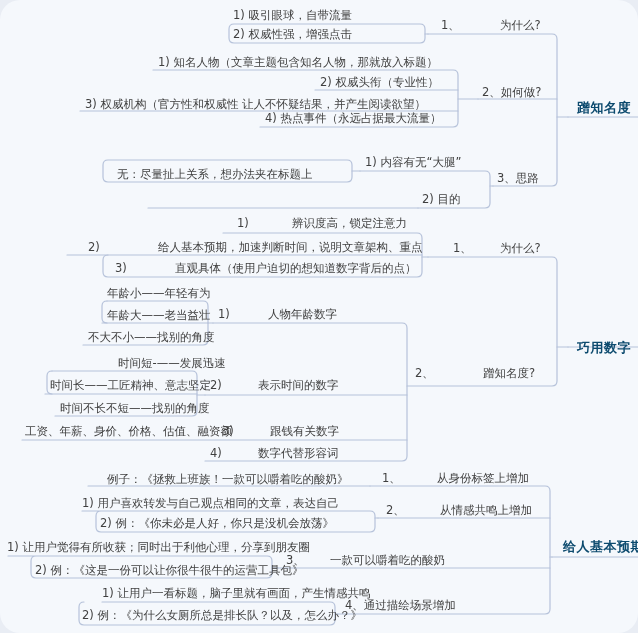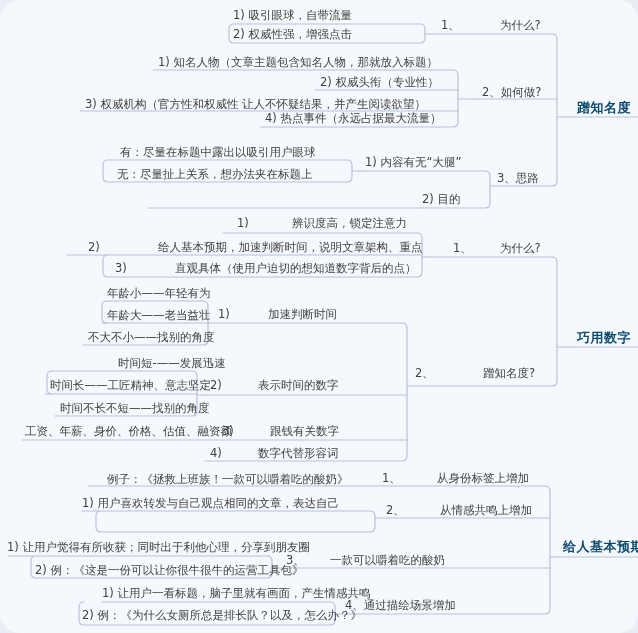--- a/index.html
+++ b/index.html
@@ -69,62 +69,62 @@
   <span class="t" style="left:233px;top:28px">2) 权威性强，增强点击</span>
   <span class="t" style="left:441px;top:19px">1、</span>
   <span class="t" style="left:500px;top:19px">为什么?</span>
 
   <span class="t" style="left:158px;top:56px">1) 知名人物（文章主题包含知名人物，那就放入标题）</span>
   <span class="t" style="left:320px;top:76px">2) 权威头衔（专业性）</span>
   <span class="t" style="left:85px;top:98px">3) 权威机构（官方性和权威性 让人不怀疑结果，并产生阅读欲望）</span>
   <span class="t" style="left:265px;top:112px">4) 热点事件（永远占据最大流量）</span>
   <span class="t" style="left:482px;top:86px">2、如何做?</span>
 
-  <span class="t" style="left:120px;top:146px">有：尽量在标题中露出以吸引用户眼球</span>
   <span class="t" style="left:117px;top:168px">无：尽量扯上关系，想办法夹在标题上</span>
   <span class="t" style="left:365px;top:156px">1) 内容有无“大腿”</span>
   <span class="t" style="left:497px;top:172px">3、思路</span>
   <span class="t" style="left:422px;top:193px">2) 目的</span>
   <span class="t root" style="left:577px;top:101px">蹭知名度</span>
 
   <span class="t" style="left:237px;top:217px">1)</span>
   <span class="t" style="left:292px;top:217px">辨识度高，锁定注意力</span>
   <span class="t" style="left:88px;top:241px">2)</span>
   <span class="t" style="left:158px;top:241px">给人基本预期，加速判断时间，说明文章架构、重点</span>
   <span class="t" style="left:115px;top:262px">3)</span>
   <span class="t" style="left:175px;top:262px">直观具体（使用户迫切的想知道数字背后的点）</span>
   <span class="t" style="left:453px;top:242px">1、</span>
   <span class="t" style="left:500px;top:242px">为什么?</span>
 
   <span class="t" style="left:107px;top:287px">年龄小——年轻有为</span>
   <span class="t" style="left:107px;top:309px">年龄大——老当益壮</span>
   <span class="t" style="left:88px;top:331px">不大不小——找别的角度</span>
   <span class="t" style="left:218px;top:308px">1)</span>
-  <span class="t" style="left:268px;top:308px">加速判断时间</span>
+  <span class="t" style="left:268px;top:308px">人物年龄数字</span>
 
   <span class="t" style="left:118px;top:357px">时间短-——发展迅速</span>
   <span class="t" style="left:60px;top:402px">时间不长不短——找别的角度</span>
   <span class="t" style="left:50px;top:379px">时间长——工匠精神、意志坚定</span>
   <span class="t" style="left:210px;top:379px">2)</span>
   <span class="t" style="left:258px;top:379px">表示时间的数字</span>
   <span class="t" style="left:415px;top:367px">2、</span>
   <span class="t" style="left:483px;top:367px">蹭知名度?</span>
 
   <span class="t" style="left:25px;top:425px">工资、年薪、身价、价格、估值、融资额</span>
   <span class="t" style="left:222px;top:425px">3)</span>
   <span class="t" style="left:270px;top:425px">跟钱有关数字</span>
   <span class="t" style="left:210px;top:447px">4)</span>
   <span class="t" style="left:258px;top:447px">数字代替形容词</span>
-  <span class="t root" style="left:577px;top:331px">巧用数字</span>
+  <span class="t root" style="left:577px;top:341px">巧用数字</span>
 
   <span class="t" style="left:107px;top:473px">例子：《拯救上班族！一款可以嚼着吃的酸奶》</span>
   <span class="t" style="left:382px;top:472px">1、</span>
   <span class="t" style="left:437px;top:472px">从身份标签上增加</span>
 
   <span class="t" style="left:82px;top:497px">1) 用户喜欢转发与自己观点相同的文章，表达自己</span>
+  <span class="t" style="left:100px;top:517px">2) 例：《你未必是人好，你只是没机会放荡》</span>
   <span class="t" style="left:386px;top:504px">2、</span>
   <span class="t" style="left:440px;top:504px">从情感共鸣上增加</span>
 
   <span class="t" style="left:7px;top:541px">1) 让用户觉得有所收获；同时出于利他心理，分享到朋友圈</span>
   <span class="t" style="left:35px;top:564px">2) 例：《这是一份可以让你很牛很牛的运营工具包》</span>
   <span class="t" style="left:286px;top:554px">3、</span>
   <span class="t" style="left:330px;top:554px">一款可以嚼着吃的酸奶</span>
 
   <span class="t" style="left:102px;top:587px">1) 让用户一看标题，脑子里就有画面，产生情感共鸣</span>
   <span class="t" style="left:82px;top:609px">2) 例：《为什么女厕所总是排长队？以及，怎么办？》</span>

